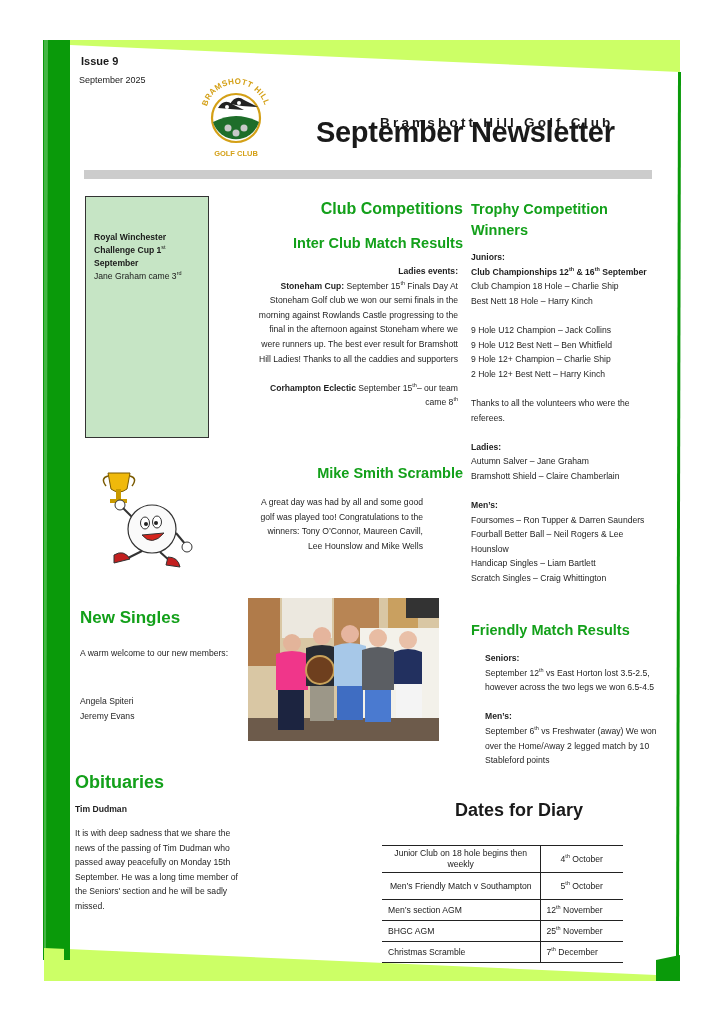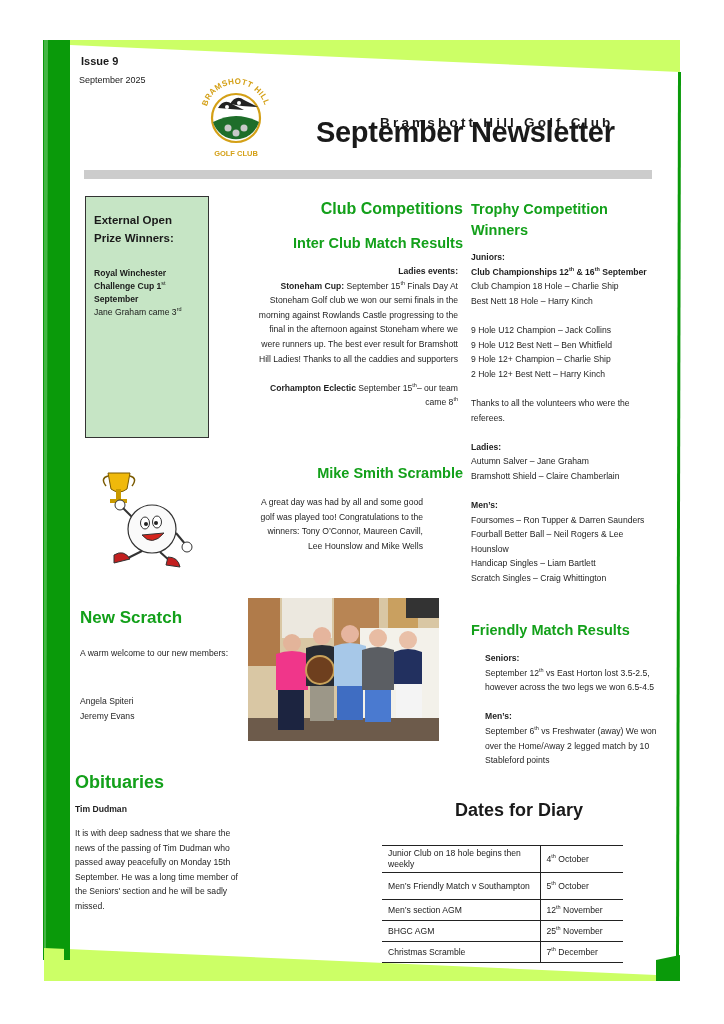--- a/index.html
+++ b/index.html
@@ -36,21 +36,21 @@
   .col3 { left: 471px; width: 185px; }
 
   .mascot { left: 90px; top: 463px; width: 110px; height: 110px; }
   .photo { left: 248px; top: 598px; width: 191px; height: 143px; }
 
   .diary-title { left: 455px; top: 800px; font-size: 18px; font-weight: bold; }
   .diary-table { left: 382px; top: 845px; width: 241px; border-collapse: collapse; font-size: 8.6px; }
   .diary-table td { border-top: 1px solid #222; border-bottom: 1px solid #222; padding: 2px 6px; line-height: 11px; vertical-align: middle; }
   .diary-table td.ev { width: 158px; border-right: 1px solid #222; }
   .diary-table tr { height: 21px; }
-  .diary-table tr.tall { height: 27px; }
+  .diary-table tr.tall { height: 27px; text-align: center; }
 </style>
 </head>
 <body>
 
 <div class="frame">
   <svg width="724" height="1024" viewBox="0 0 724 1024">
     <polygon points="70,40 680,40 680,72 70,45" fill="#ccff66"></polygon>
     <polygon points="43,40 70,40 70,960 43,960" fill="#0a9a0a"></polygon>
     <polygon points="44,40 48,40 46,960 44,960" fill="#7fd27f" opacity="0.5"></polygon>
     <polygon points="678,72 681,72 679,960 676,960" fill="#0a9a0a"></polygon>
@@ -83,21 +83,20 @@
     <circle cx="46" cy="58" r="3.5" fill="#c9c9c9"></circle>
     <text x="38" y="86" font-size="7.5" font-weight="bold" fill="#d4a017" text-anchor="middle" font-family="Liberation Sans, sans-serif">GOLF CLUB</text>
   </svg>
 </div>
 
 <div class="abs club-name">Bramshott Hill Golf Club</div>
 <div class="abs title">September Newsletter</div>
 <div class="abs grey-bar"></div>
 
 <div class="abs prize-box">
-  <div class="ph">External Open Prize Winners:</div>
   <div class="pb">
     <span class="b">Royal Winchester Challenge Cup 1</span><sup>st</sup><br>
     <span class="b">September</span><br>
     <span>Jane Graham came 3</span><sup>rd</sup>
   </div>
 </div>
 
 <div class="abs mascot">
   <svg width="110" height="110" viewBox="0 0 110 110">
     <path d="M18,10 h22 l-3,16 q-8,6 -16,0 z" fill="#f0b90b" stroke="#7a5a00" stroke-width="1"></path>
@@ -115,21 +114,21 @@
     <path d="M52,72 q10,12 22,-2 z" fill="#d4241c" stroke="#333"></path>
     <path d="M86,70 L96,82" stroke="#333" stroke-width="2"></path>
     <circle cx="97" cy="84" r="5" fill="#fff" stroke="#333"></circle>
     <path d="M52,88 L36,96" stroke="#333" stroke-width="2"></path>
     <path d="M24,92 q10,-6 16,4 l-16,4 z" fill="#c21f1f" stroke="#333"></path>
     <path d="M70,89 L80,98" stroke="#333" stroke-width="2"></path>
     <path d="M78,94 q10,0 12,10 l-14,-2 z" fill="#c21f1f" stroke="#333"></path>
   </svg>
 </div>
 
-<div class="abs green-h h-large" style="left:80px;top:608px;font-size:17px;">New Scratch</div>
+<div class="abs green-h h-large" style="left:80px;top:608px;font-size:17px;">New Singles</div>
 <div class="abs body-text" style="left:80px;top:646px;width:160px;">A warm welcome to our new members:</div>
 <div class="abs body-text" style="left:80px;top:694px;width:160px;">
   <div>Angela Spiteri</div>
   <div>Jeremy Evans</div>
 </div>
 
 <div class="abs green-h" style="left:75px;top:772px;font-size:18px;">Obituaries</div>
 <div class="abs body-text b" style="left:75px;top:802px;">Tim Dudman</div>
 <div class="abs body-text" style="left:75px;top:826px;width:170px;">It is with deep sadness that we share the news of the passing of Tim Dudman who passed away peacefully on Monday 15th September. He was a long time member of the Seniors' section and he will be sadly missed.</div>
 

